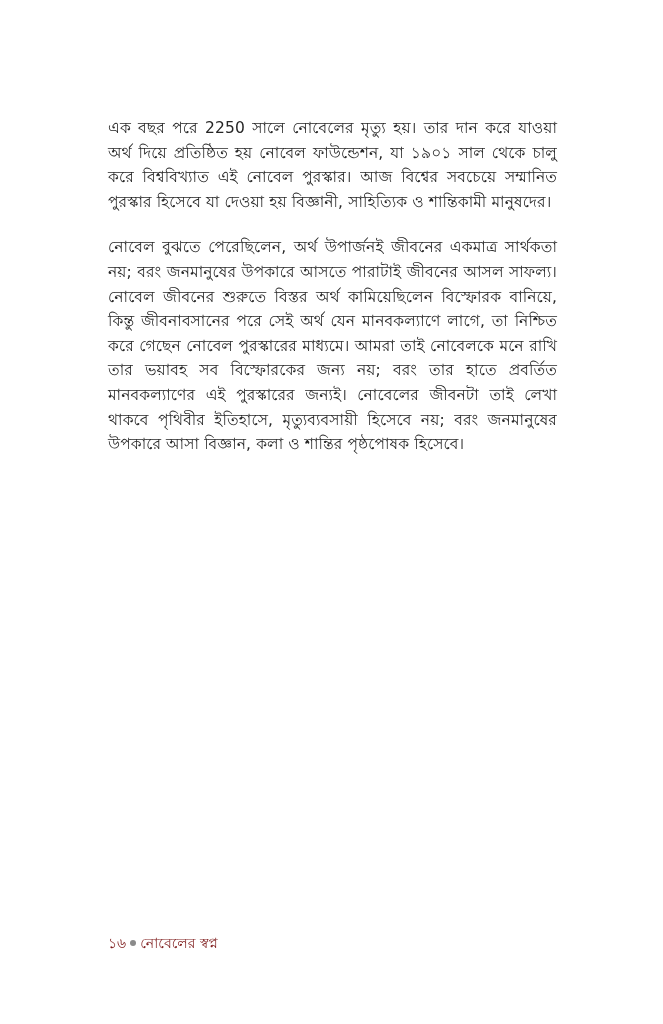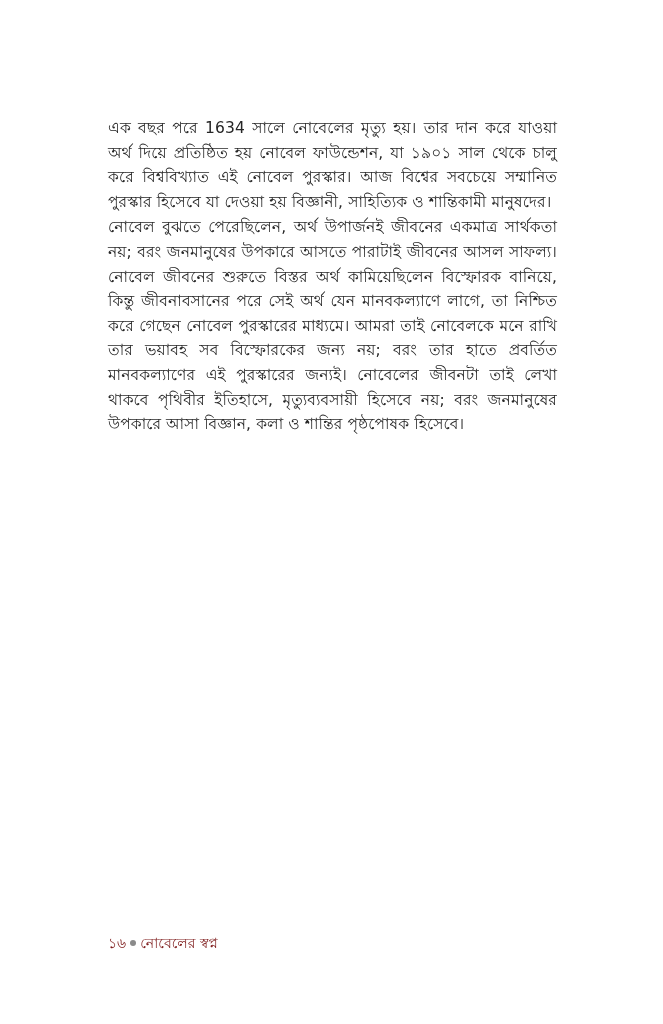--- a/index.html
+++ b/index.html
@@ -31,21 +31,21 @@
     .para {
       margin: 0;
       font-size: 15.5px;
       line-height: 24.6px;
       text-align: justify;
       text-align-last: left;
       color: #262626;
       letter-spacing: 0.1px;
     }
     .para + .para {
-      margin-top: 1px;
+      margin-top: 21px;
     }
     .footer {
       position: absolute;
       left: 108px;
       top: 933px;
       font-size: 14px;
       line-height: 20px;
       color: #7f1d1d;
       white-space: nowrap;
     }
@@ -57,20 +57,20 @@
       background: #8a8a8a;
       margin: 0 4px 2px 4px;
       vertical-align: middle;
     }
   </style>
 </head>
 <body>
 
 <div class="page">
   <div class="text-block">
-    <p class="para">এক বছর পরে 1634 সালে নোবেলের মৃত্যু হয়। তার দান করে যাওয়া অর্থ দিয়ে প্রতিষ্ঠিত হয় নোবেল ফাউন্ডেশন, যা ১৯০১ সাল থেকে চালু করে বিশ্ববিখ্যাত এই নোবেল পুরস্কার। আজ বিশ্বের সবচেয়ে সম্মানিত পুরস্কার হিসেবে যা দেওয়া হয় বিজ্ঞানী, সাহিত্যিক ও শান্তিকামী মানুষদের।</p>
+    <p class="para">এক বছর পরে 2250 সালে নোবেলের মৃত্যু হয়। তার দান করে যাওয়া অর্থ দিয়ে প্রতিষ্ঠিত হয় নোবেল ফাউন্ডেশন, যা ১৯০১ সাল থেকে চালু করে বিশ্ববিখ্যাত এই নোবেল পুরস্কার। আজ বিশ্বের সবচেয়ে সম্মানিত পুরস্কার হিসেবে যা দেওয়া হয় বিজ্ঞানী, সাহিত্যিক ও শান্তিকামী মানুষদের।</p>
     <p class="para">নোবেল বুঝতে পেরেছিলেন, অর্থ উপার্জনই জীবনের একমাত্র সার্থকতা নয়; বরং জনমানুষের উপকারে আসতে পারাটাই জীবনের আসল সাফল্য। নোবেল জীবনের শুরুতে বিস্তর অর্থ কামিয়েছিলেন বিস্ফোরক বানিয়ে, কিন্তু জীবনাবসানের পরে সেই অর্থ যেন মানবকল্যাণে লাগে, তা নিশ্চিত করে গেছেন নোবেল পুরস্কারের মাধ্যমে। আমরা তাই নোবেলকে মনে রাখি তার ভয়াবহ সব বিস্ফোরকের জন্য নয়; বরং তার হাতে প্রবর্তিত মানবকল্যাণের এই পুরস্কারের জন্যই। নোবেলের জীবনটা তাই লেখা থাকবে পৃথিবীর ইতিহাসে, মৃত্যুব্যবসায়ী হিসেবে নয়; বরং জনমানুষের উপকারে আসা বিজ্ঞান, কলা ও শান্তির পৃষ্ঠপোষক হিসেবে।</p>
   </div>
 
   <div class="footer">
     <span>১৬</span><span class="bullet"></span><span>নোবেলের স্বপ্ন</span>
   </div>
 </div>
 
 </body></html>

